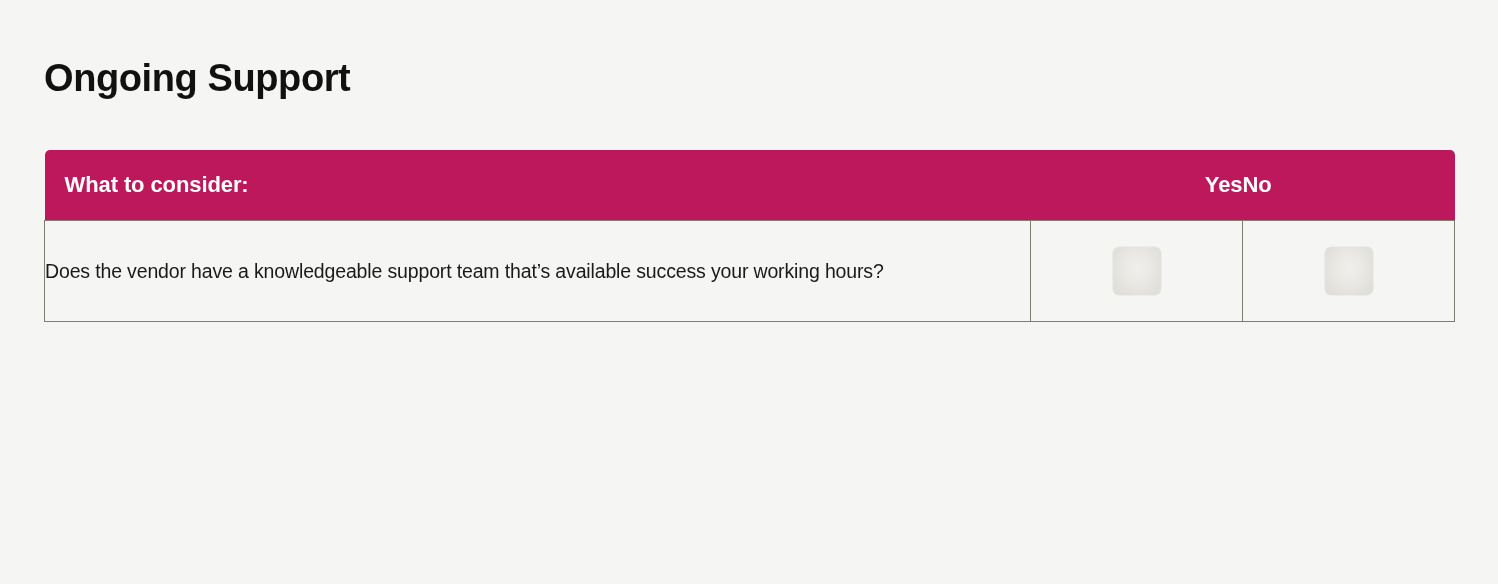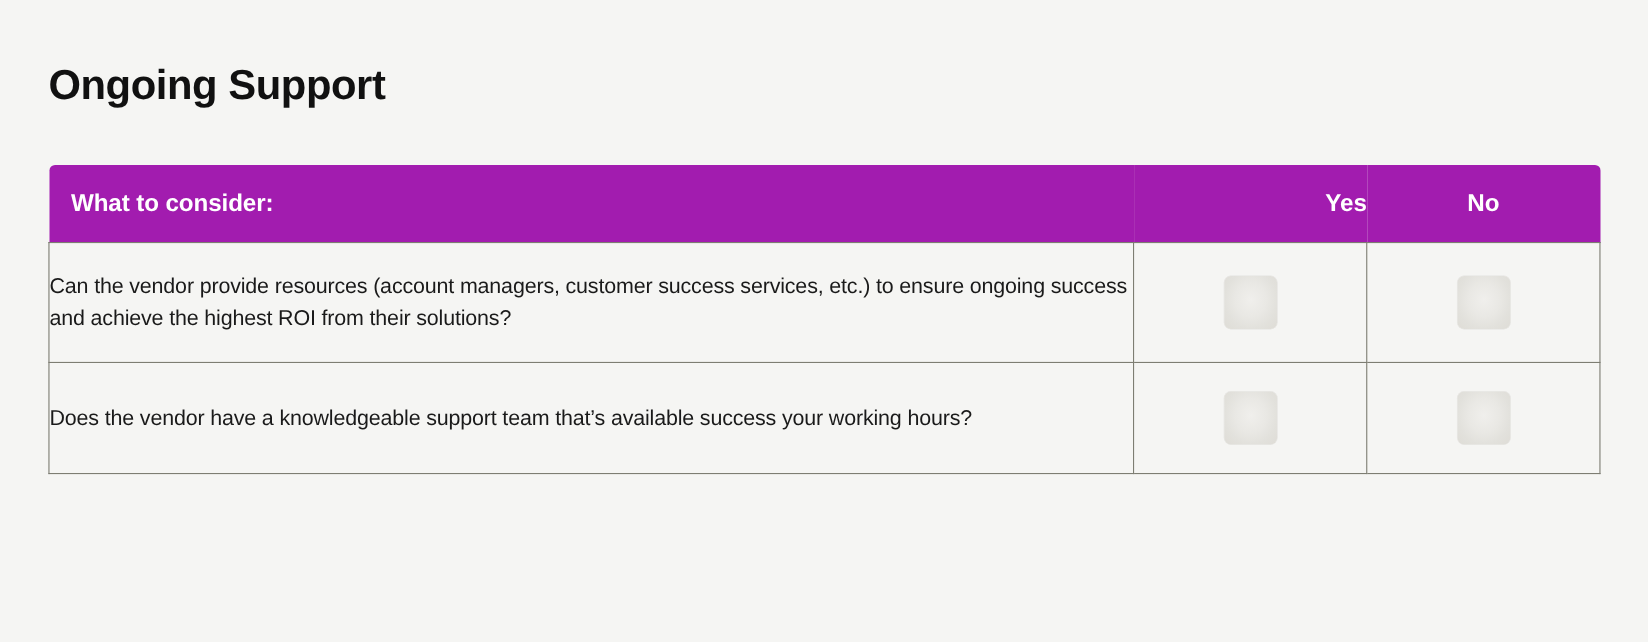--- a/index.html
+++ b/index.html
@@ -38,41 +38,41 @@
     position: absolute;
     left: 44px;
     top: 150px;
     width: 1410px;
     border-collapse: collapse;
     table-layout: fixed;
   }
 
   
   .checklist-table thead th {
-    background: #a21caf;
+    background: #be185d;
     color: #ffffff;
     font-size: 22px;
     font-weight: 700;
     letter-spacing: -0.1px;
     padding: 0;
     height: 70px;
     border: 0;
     vertical-align: middle;
   }
   .th-consider {
     text-align: left;
     padding-left: 20px !important;
     border-top-left-radius: 5px;
     border-bottom-left-radius: 0;
   }
   .th-yes {
     text-align: right;
   }
   .th-no {
-    text-align: center;
+    text-align: left;
     border-top-right-radius: 5px;
   }
 
   
   .checklist-table tbody td {
     background: #f5f5f3;
     border: 1px solid #7d7d72;
     padding: 0;
     vertical-align: middle;
   }
@@ -129,29 +129,20 @@
     </colgroup>
     <thead>
       <tr>
         <th class="th-consider">What to consider:</th>
         <th class="th-yes">Yes</th>
         <th class="th-no">No</th>
       </tr>
     </thead>
     <tbody>
 
-      <tr class="row-1">
-        <td class="cell-question">Can the vendor provide resources (account managers, customer success services, etc.) to ensure ongoing success and achieve the highest ROI from their solutions?</td>
-        <td class="cell-answer">
-          <span class="checkbox"></span>
-        </td>
-        <td class="cell-answer">
-          <span class="checkbox"></span>
-        </td>
-      </tr>
 
       <tr class="row-2">
         <td class="cell-question">Does the vendor have a knowledgeable support team that’s available success your working hours?</td>
         <td class="cell-answer">
           <span class="checkbox"></span>
         </td>
         <td class="cell-answer">
           <span class="checkbox"></span>
         </td>
       </tr>

